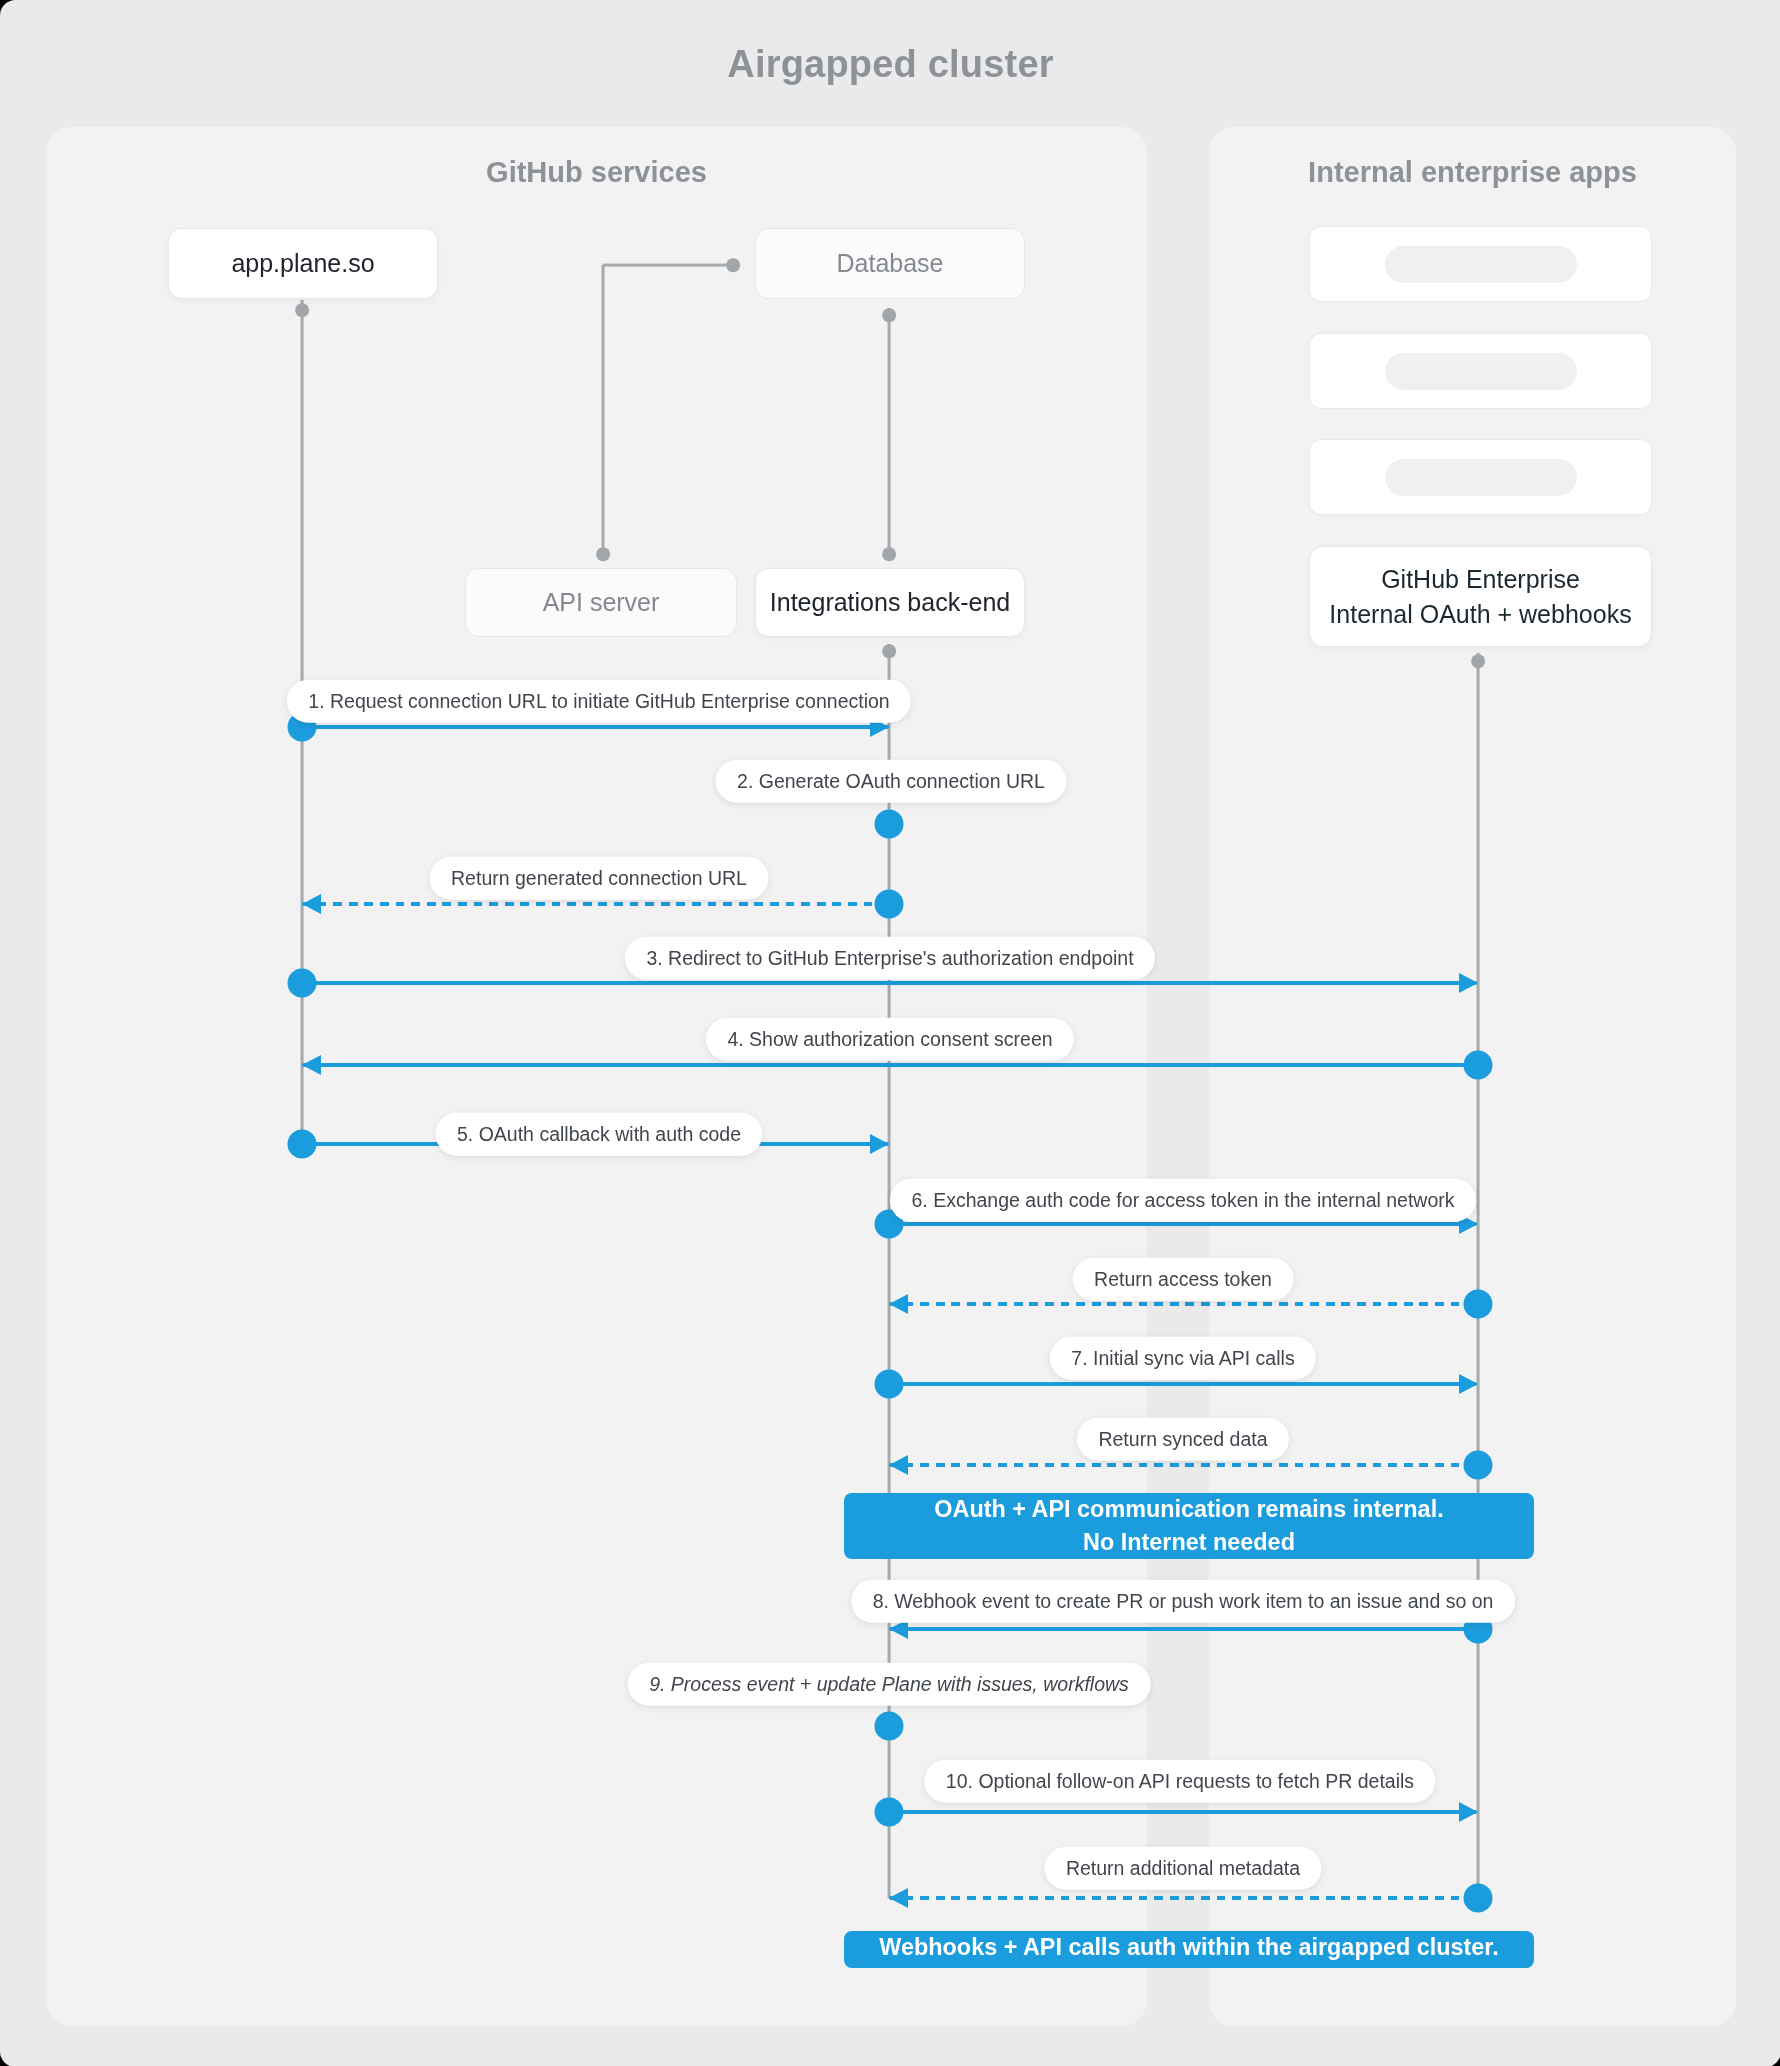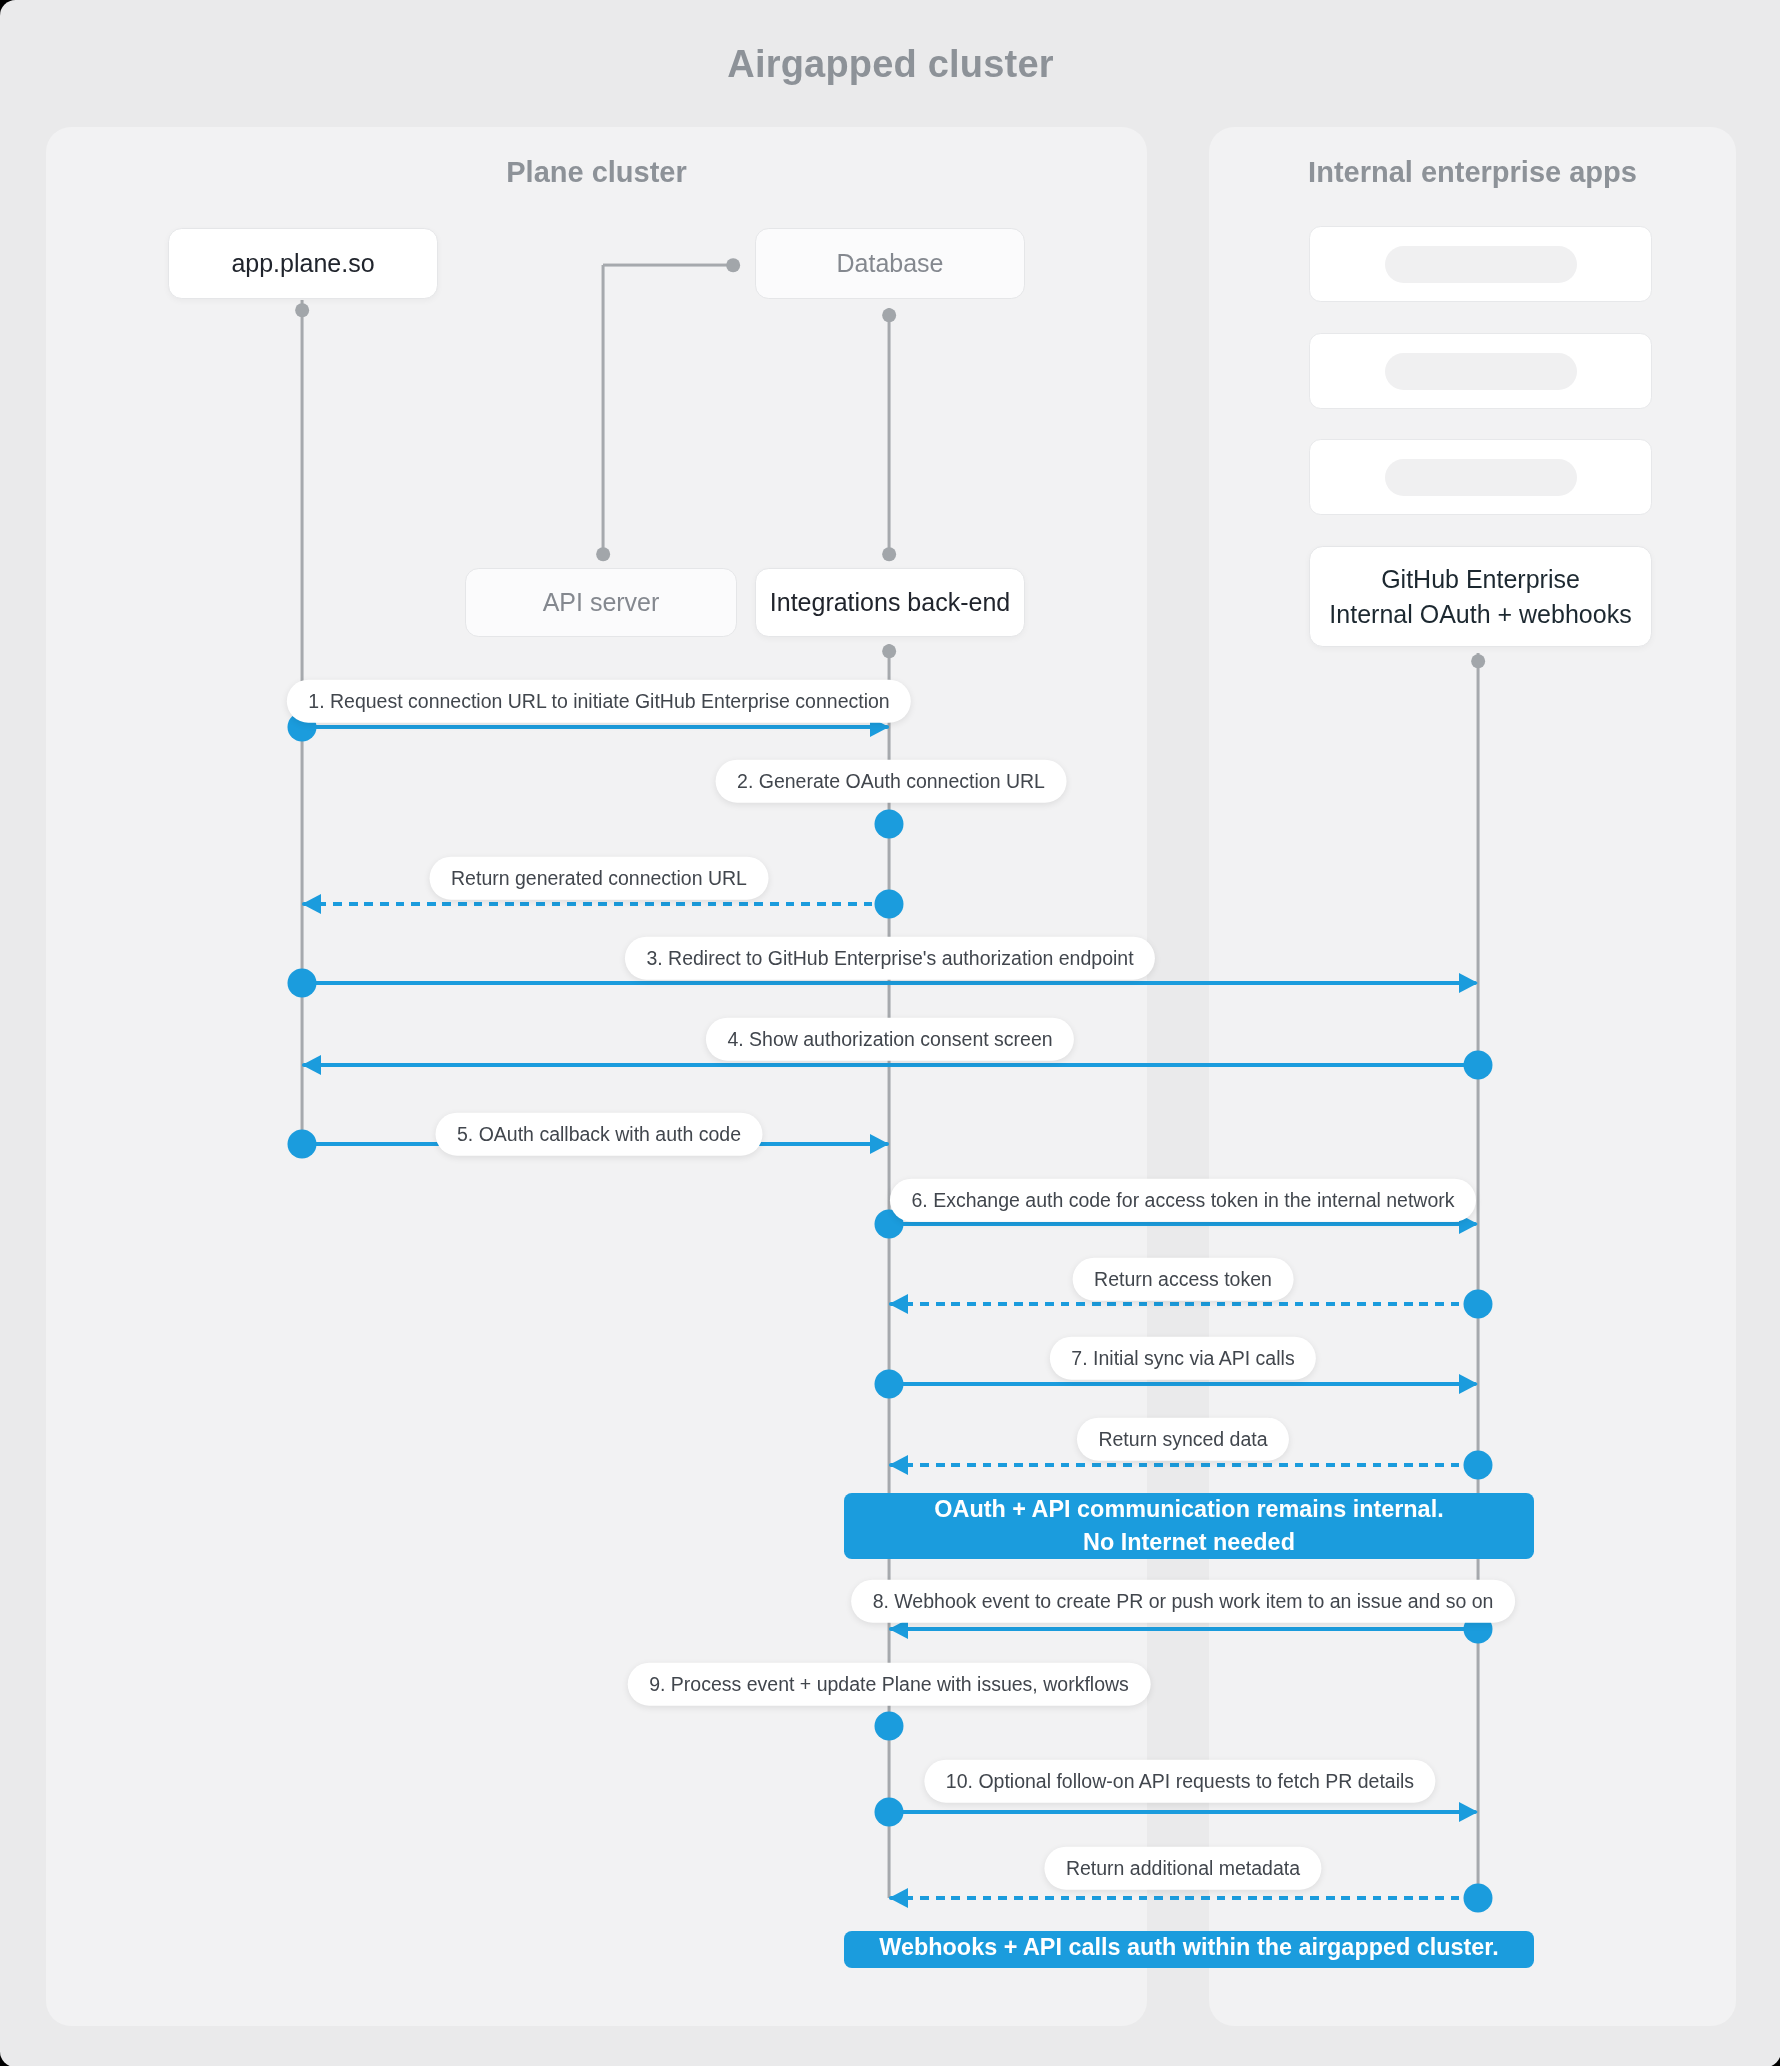--- a/index.html
+++ b/index.html
@@ -72,21 +72,21 @@
   }
 </style>
 </head>
 <body>
 
 <div class="page">
 
   <div class="page-title">Airgapped cluster</div>
 
   <div class="panel panel-left">
-    <div class="panel-heading">Plane cluster</div>
+    <div class="panel-heading">GitHub services</div>
   </div>
   <div class="panel panel-right">
     <div class="panel-heading">Internal enterprise apps</div>
   </div>
 
   <div class="gline v" style="left:302px;top:300px;height:844px;"></div>
   <div class="gdot" style="left:302px;top:310px;"></div>
 
   <div class="gline v" style="left:889px;top:308px;height:248px;"></div>
   <div class="gdot" style="left:889px;top:315px;"></div>
@@ -181,21 +181,21 @@
   <div class="banner" style="left:844px;top:1493px;width:690px;height:66px;">
     <span>OAuth + API communication remains internal.</span>
     <span>No Internet needed</span>
   </div>
 
   <div class="pill" style="left:1183px;top:1601px;">8. Webhook event to create PR  or push work item to an issue  and so on</div>
   <div class="msg-line" style="left:889px;top:1629px;width:588px;"></div>
   <div class="bdot" style="left:1478px;top:1629px;"></div>
   <div class="head left" style="left:889px;top:1629px;"></div>
 
-  <div class="pill" style="left:889px;top:1684px;">9. Process event + update Plane with issues, workflows</div>
+  <div class="pill" style="left:889px;top:1684px;font-style:italic;">9. Process event + update Plane with issues, workflows</div>
   <div class="bdot" style="left:889px;top:1726px;"></div>
 
   <div class="pill" style="left:1180px;top:1781px;">10. Optional follow-on API requests to fetch PR details</div>
   <div class="msg-line" style="left:889px;top:1812px;width:588px;"></div>
   <div class="bdot" style="left:889px;top:1812px;"></div>
   <div class="head right" style="left:1478px;top:1812px;"></div>
 
   <div class="pill" style="left:1183px;top:1868px;">Return additional metadata</div>
   <div class="msg-line dashed" style="left:889px;top:1898px;width:588px;"></div>
   <div class="bdot" style="left:1478px;top:1898px;"></div>

